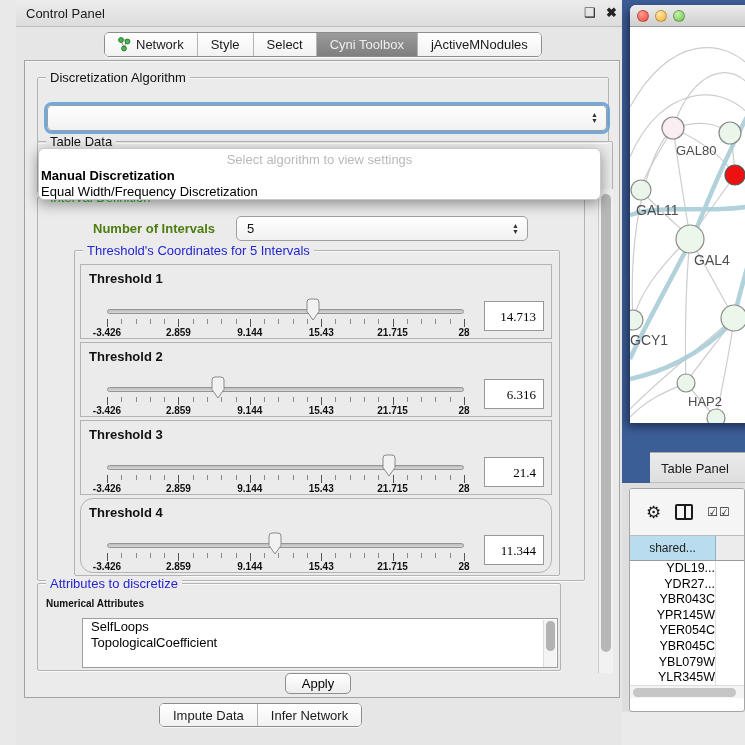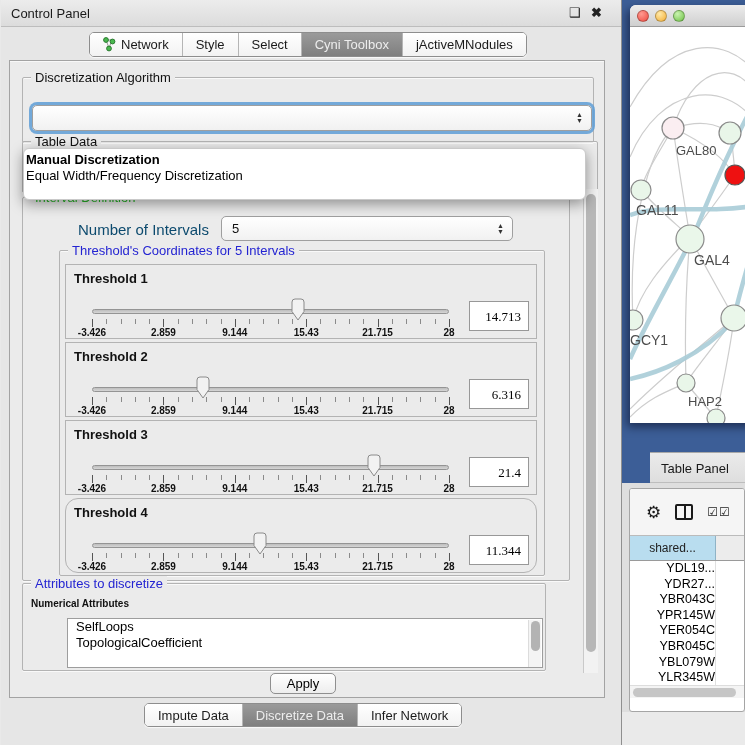--- a/index.html
+++ b/index.html
@@ -1,20 +1,20 @@
 <!DOCTYPE html>
 <html><head>
 <meta charset="utf-8">
 <style>
   * { margin:0; padding:0; box-sizing:border-box; }
   html,body { width:745px; height:745px; font-family:"Liberation Sans", sans-serif; }
   .root { position:relative; width:745px; height:745px; background:#e9e9e9; overflow:hidden; }
 
   
-  .left-window { position:absolute; left:1px; top:0; width:621px; height:745px; background:#e6e6e6; border-right:1px solid #8f8f8f;padding-left:12px; }
+  .left-window { position:absolute; left:16px; top:0; width:621px; height:745px; background:#e6e6e6; border-right:1px solid #8f8f8f;padding-left:12px; }
   .titlebar { position:absolute; left:0; top:0; width:100%; height:27px; background:linear-gradient(#ececec,#dcdcdc); border-bottom:1px solid #bdbdbd; }
   .titlebar .tb-title { position:absolute; left:10px; top:6px; font-size:13px; color:#1a1a1a; }
   .tb-icon { position:absolute; top:5px; font-size:13px; color:#222; cursor:default; }
   .tb-float { left:568px; }
   .tb-close { left:590px; font-weight:bold; }
 
   
   .seg { position:absolute; display:flex; background:#fff; border:1px solid #8d8d8d; border-radius:5px; overflow:hidden; box-shadow:0 1px 1px rgba(255,255,255,.8); }
   .seg .seg-btn { display:flex; align-items:center; justify-content:center; gap:5px; padding:0 13px; font-size:13px; color:#1a1a1a; border-right:1px solid #b5b5b5; background:linear-gradient(#ffffff,#f2f2f2); white-space:nowrap; cursor:default; }
   .seg .seg-btn:last-child { border-right:none; }
@@ -146,36 +146,37 @@
     <div class="inner-panel">
 
       <div class="group" style="left:12px; top:16px; width:572px; height:66px;">
         <span class="group-label">Discretization Algorithm</span>
       </div>
       <div class="combo focus-ring" style="left:22px; top:44px; width:560px; z-index:1;">
         <span class="stepper">▲<br>▼</span>
       </div>
 
       <div class="popup">
+        <div class="popup-prompt">Select algorithm to view settings</div>
         <div class="popup-item bold">Manual Discretization</div>
         <div class="popup-item">Equal Width/Frequency Discretization</div>
       </div>
 
       <div class="group" style="left:12px; top:80px; width:576px; height:52px;">
         <span class="group-label">Table Data</span>
         <div class="combo" style="left:12px; top:14px; width:550px; position:absolute;">
           <span>galFiltered.sif default node</span>
           <span class="stepper">▲<br>▼</span>
         </div>
       </div>
 
       <div class="group" style="left:12px; top:136px; width:548px; height:384px;">
         <span class="group-label green">Interval Definition</span>
 
-        <span style="position:absolute; left:55px; top:23px; font-size:15px; font-weight:normal; color:#0c4a6e;">Number of Intervals</span>
+        <span style="position:absolute; left:55px; top:23px; font-size:13px; font-weight:bold; color:#4d7c0f;">Number of Intervals</span>
         <div class="combo" style="left:198px; top:18px; width:292px; height:25px; position:absolute;">
           <span>5</span>
           <span class="stepper">▲<br>▼</span>
         </div>
 
         <div class="group" style="left:36px; top:52px; width:486px; height:326px;">
           <span class="group-label blue" style="background:#ebebeb;">Threshold's Coordinates for 5 Intervals</span>
 
           <div class="th-box" style="top:13px; left:5px;">
             <span class="th-label">Threshold 1</span>
@@ -278,23 +279,20 @@
       <button class="apply-btn">Apply</button>
 
       <div class="v-scrollbar">
         <div class="v-thumb"></div>
       </div>
     </div>
 
     <div class="seg bottom-seg">
       <div class="seg-btn">
           <span>Impute Data</span>
-        </div>
-      <div class="seg-btn sel">
-          <span>Discretize Data</span>
         </div>
       <div class="seg-btn">
           <span>Infer Network</span>
         </div>
     </div>
   </div>
 
   <div class="right-panel">
 
     <div class="mac-window">

